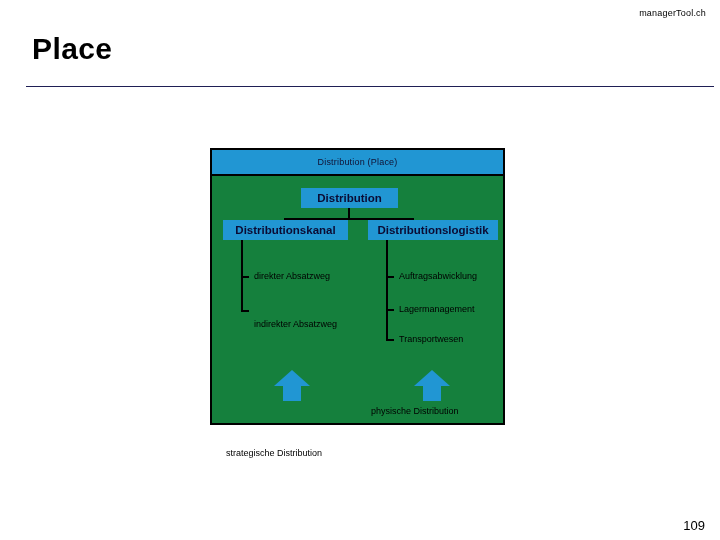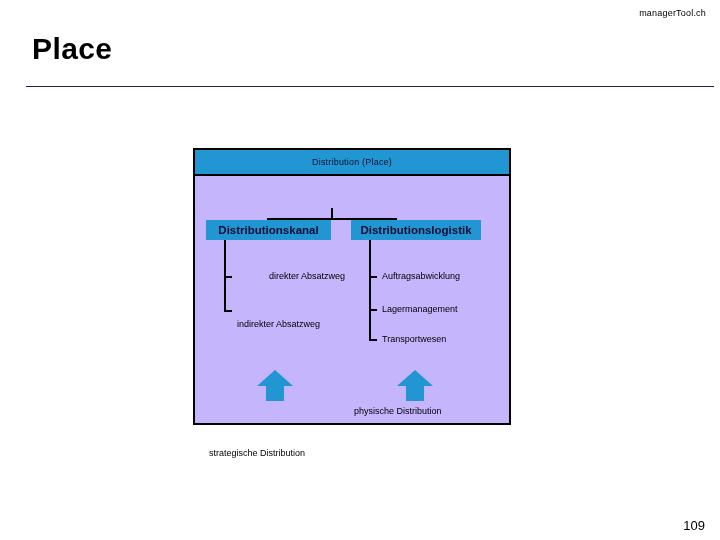--- a/index.html
+++ b/index.html
@@ -49,27 +49,27 @@
     position: absolute;
     right: 15px;
     top: 518px;
     font-size: 13px;
     color: #000000;
   }
 
   
   #diagram {
     position: absolute;
-    left: 193px;
+    left: 210px;
     top: 148px;
-    width: 318px;
+    width: 295px;
     height: 277px;
     border: 2px solid #000000;
     box-sizing: border-box;
-    background: #c4b5fd;
+    background: #15803d;
   }
   #diagram-header {
     position: absolute;
     left: 0;
     top: 0;
     width: 100%;
     height: 26px;
     background: #2196d3;
     border-bottom: 2px solid #000000;
     box-sizing: border-box;
@@ -133,21 +133,21 @@
   .leaf-label {
     position: absolute;
     font-size: 9px;
     color: #000000;
     white-space: nowrap;
   }
 
   
   #tick-l1 { left: 29px; top: 126px; }
   #tick-l2 { left: 29px; top: 160px; }
-  #leaf-l1 { left: 42px; top: 121px; margin-left: 32px; }
+  #leaf-l1 { left: 42px; top: 121px; }
   #leaf-l2 { left: 42px; top: 155px; margin-top: 14px; }
 
   
   #tick-r1 { left: 174px; top: 126px; }
   #tick-r2 { left: 174px; top: 159px; }
   #tick-r3 { left: 174px; top: 189px; }
   #leaf-r1 { left: 187px; top: 121px; }
   #leaf-r2 { left: 187px; top: 154px; }
   #leaf-r3 { left: 187px; top: 184px; }
 
@@ -179,20 +179,23 @@
 <div id="title-rule"></div>
 
 <div id="page-number">109</div>
 
 <div id="diagram">
 
   <div id="diagram-header">
     <span>Distribution (Place)</span>
   </div>
 
+  <div class="node-box" id="node-root">
+    <span>Distribution</span>
+  </div>
 
   <div class="line-v" id="conn-root-down"></div>
   <div class="line-h" id="conn-bus"></div>
   <div class="line-v" id="conn-left-down"></div>
   <div class="line-v" id="conn-right-down"></div>
 
   <div class="node-box" id="node-kanal">
     <span>Distributionskanal</span>
   </div>
   <div class="node-box" id="node-logistik">

